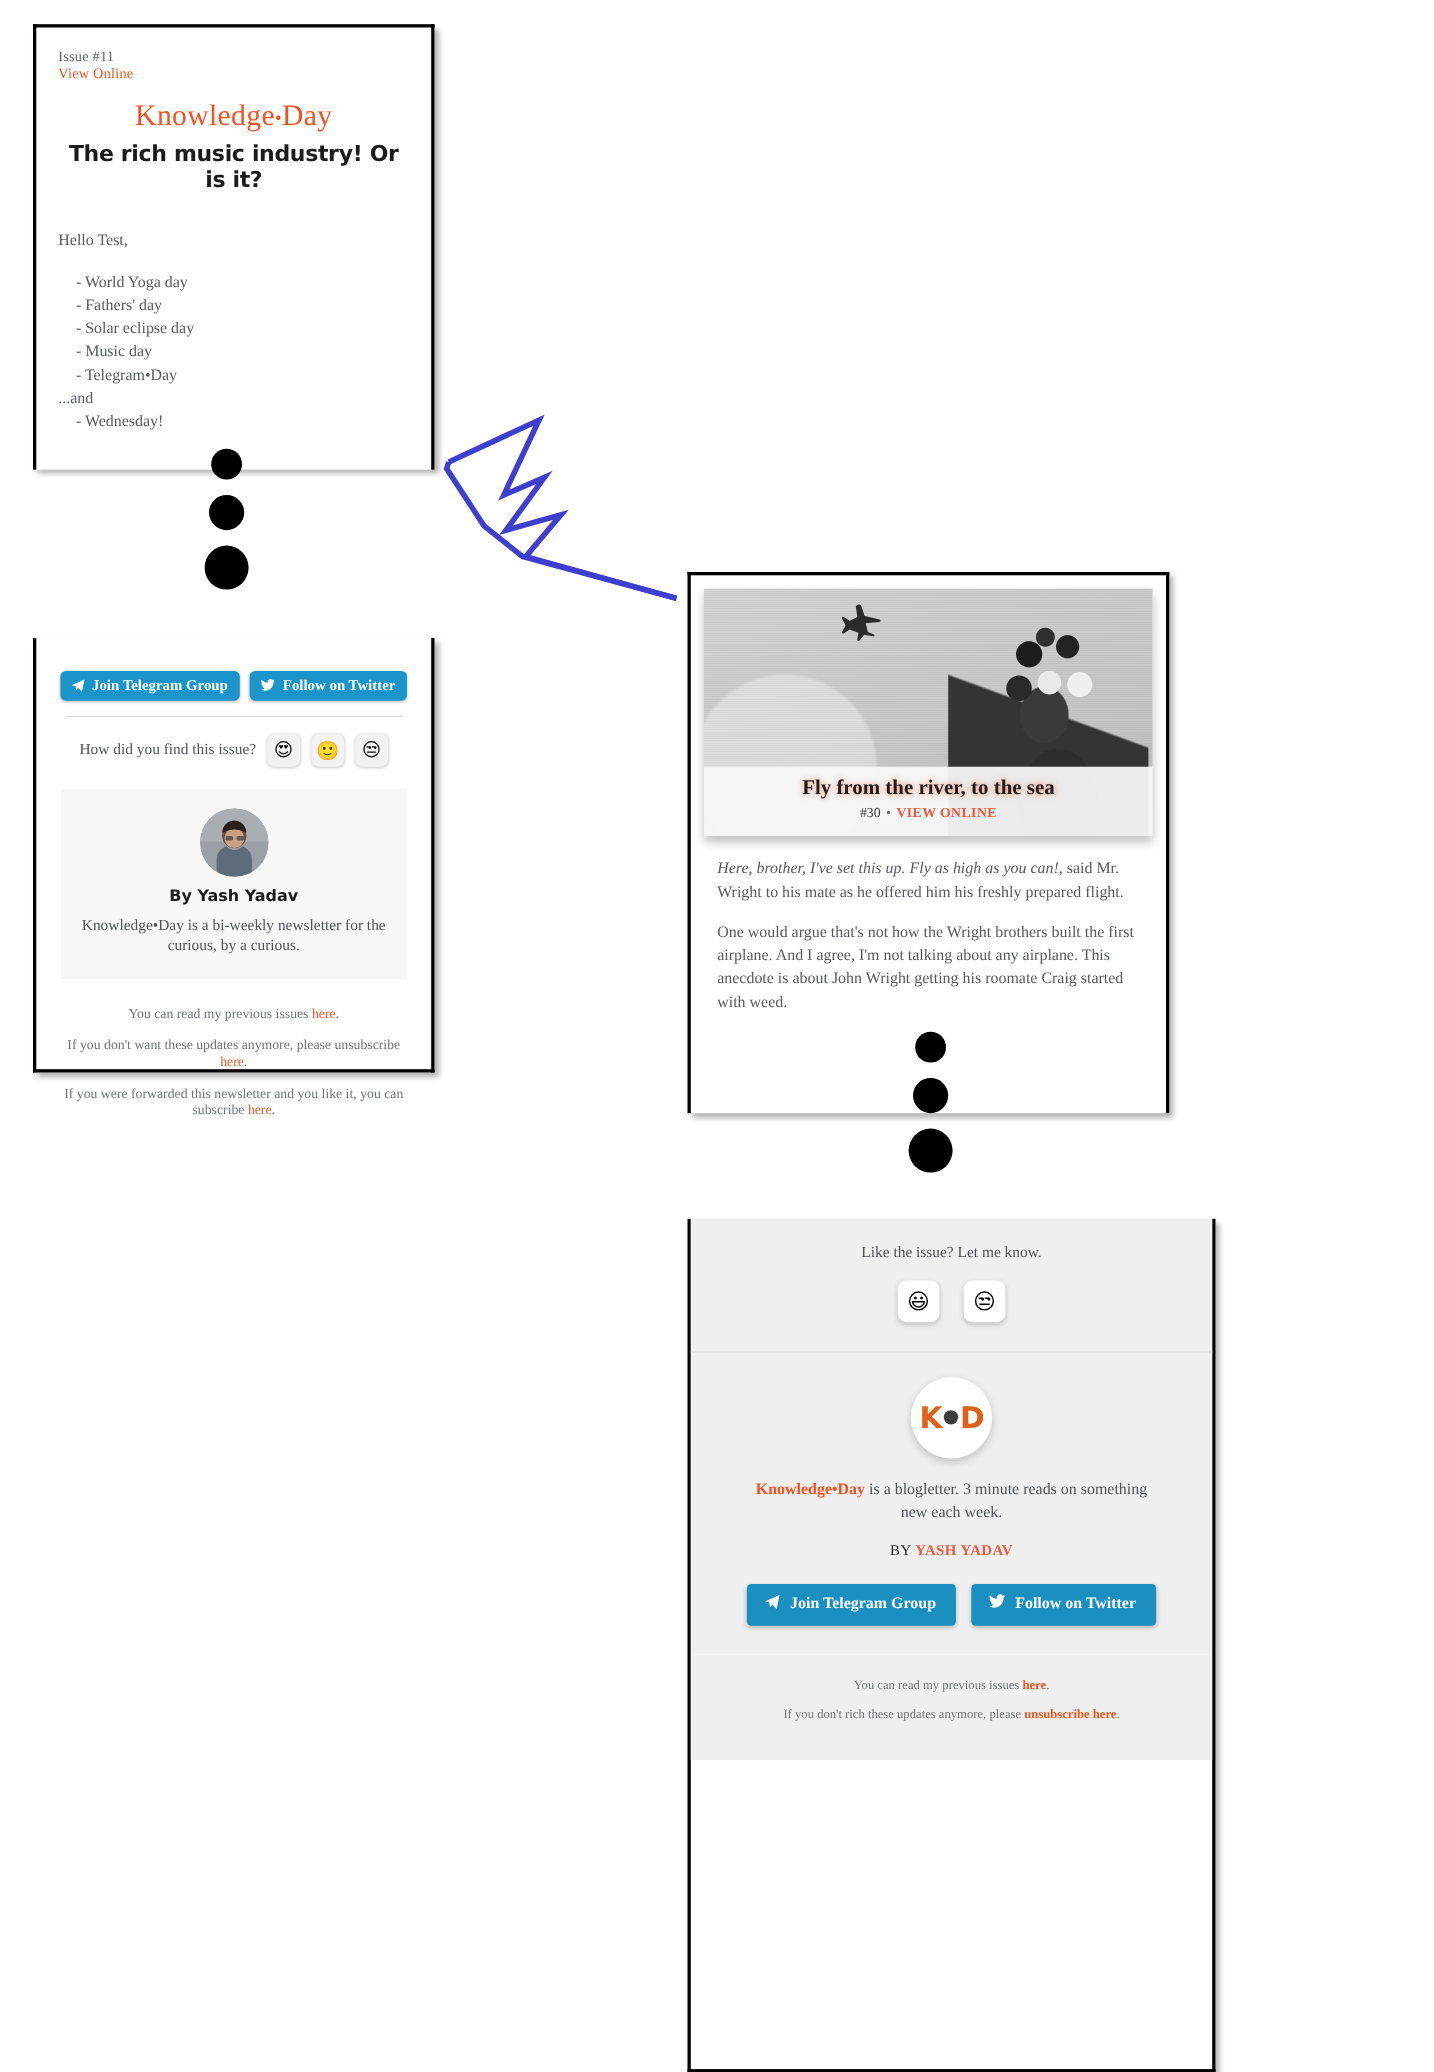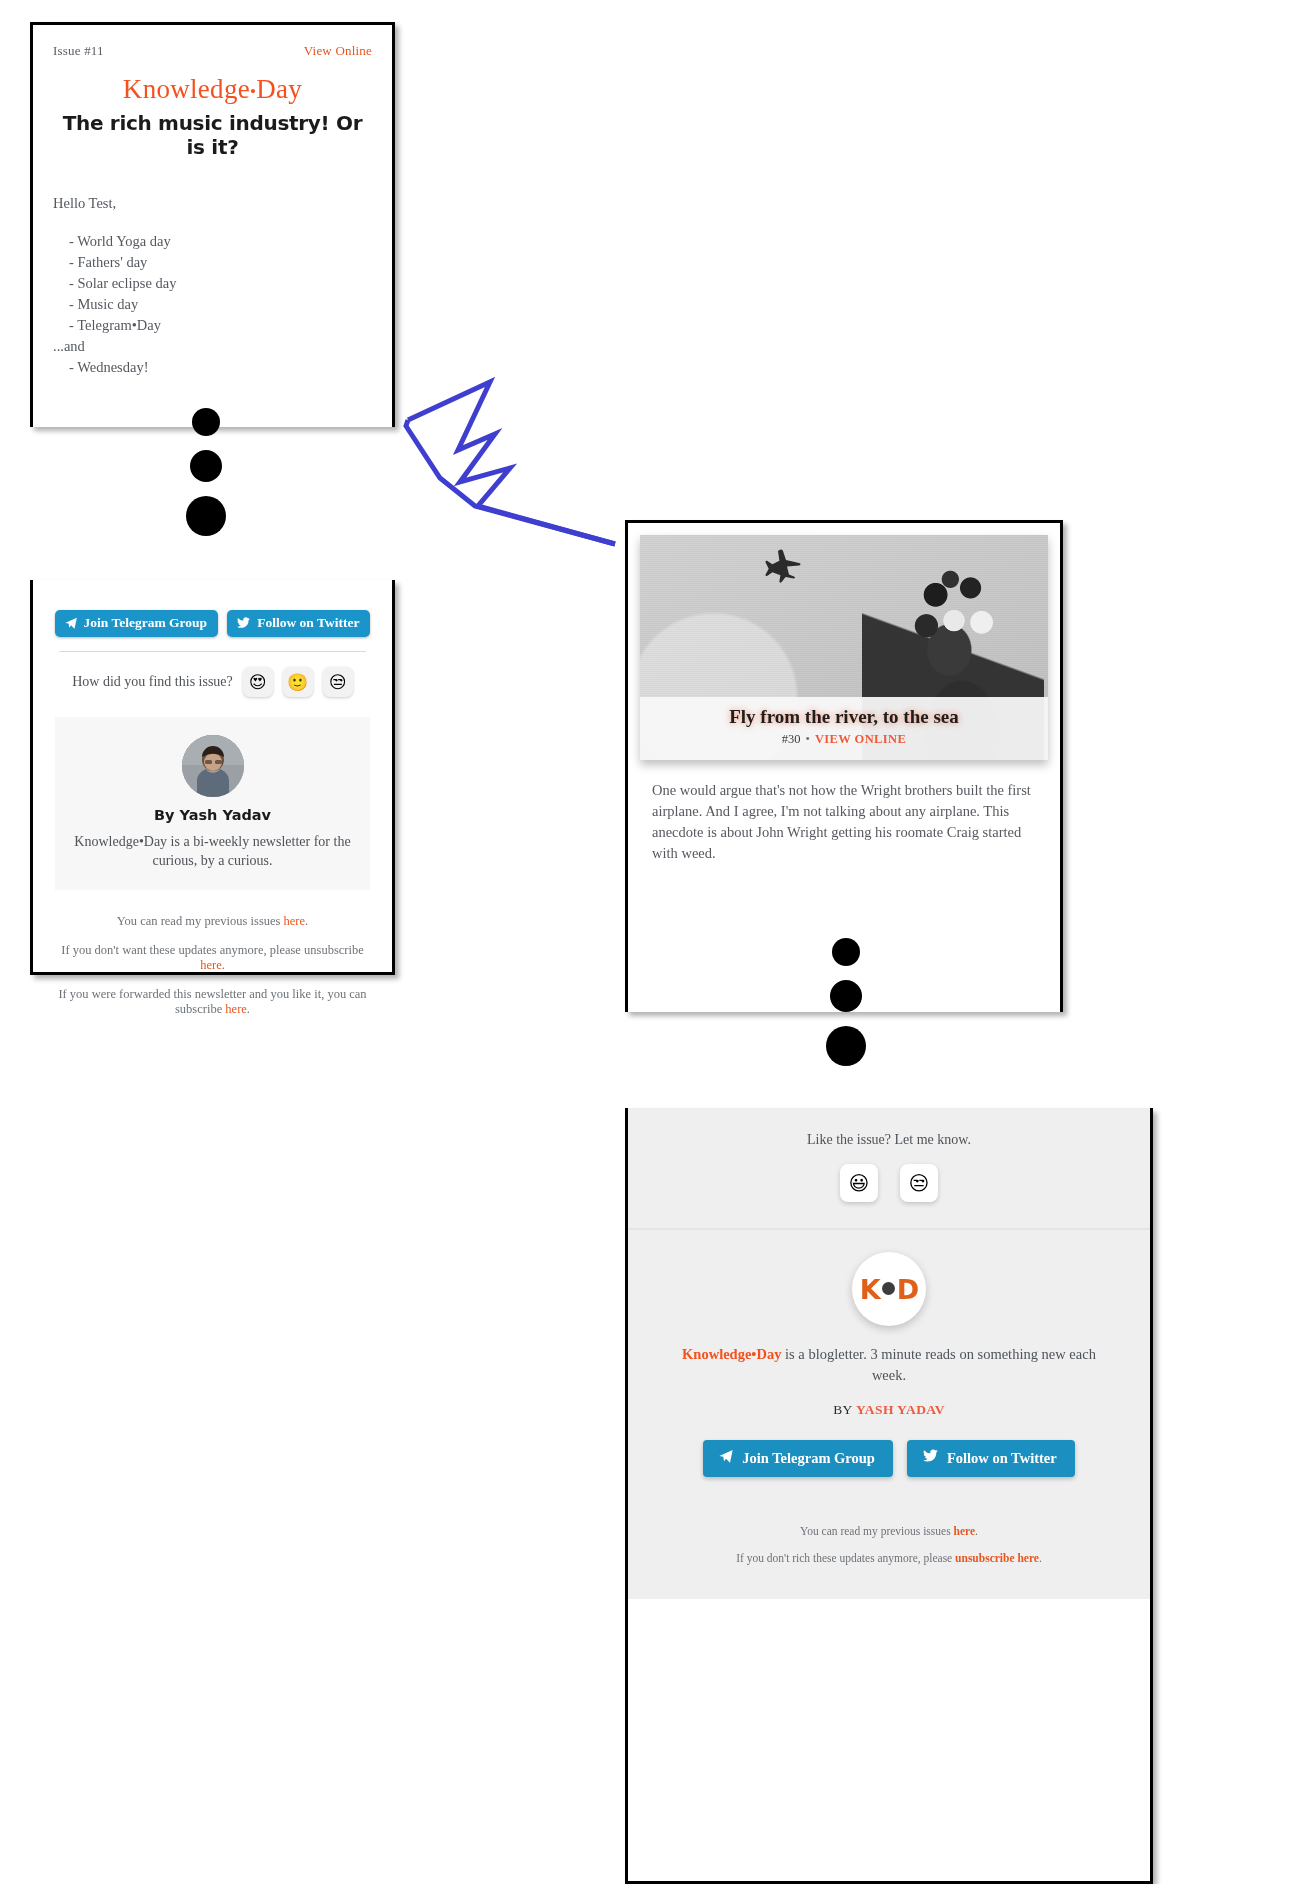--- a/index.html
+++ b/index.html
@@ -20,21 +20,21 @@
   }
   .panel-open-bottom { border-bottom: none; }
   .panel-open-top { border-top: none; }
 
   
   #left-top { left: 30px; top: 22px; width: 365px; height: 405px; }
 
   .lt-inner { padding: 18px 20px 0 20px; }
   .lt-topbar {
     display: flex; justify-content: space-between; align-items: baseline;
-    font-size: 13px; color: #5b6066; letter-spacing: .2px;
+    font-size: 13px; color: #5b6066; letter-spacing: .2px; flex-direction: column;
   }
   .lt-topbar .view-online { color: #e8561f; }
   .kod-title {
     text-align: center; color: #f4511e;
     font-size: 27px; letter-spacing: .3px;
     margin-top: 15px;
   }
   .kod-title .dot { font-size: 17px; vertical-align: middle; }
   .lt-subject {
     text-align: center; margin-top: 6px;
@@ -145,21 +145,21 @@
   }
   .hero-meta { margin-top: 4px; font-size: 12.5px; color: #3a3a3a; }
   .hero-meta .vo { color: #ef5a3d; font-weight: bold; letter-spacing: .4px; }
   .hero-meta .sep { color: #6b6b6b; padding: 0 5px; }
 
   .rt-body { padding: 20px 24px 0 24px; font-size: 14.5px; color: #55595f; line-height: 21px; }
   .rt-body p { margin-bottom: 16px; }
   .rt-body em { font-style: italic; }
 
   
-  #right-bottom { left: 625px; top: 1108px; width: 528px; height: 776px; }
+  #right-bottom { left: 625px; top: 1108px; width: 480px; height: 776px; }
   .rb-sec1 { background: #efefef; padding: 24px 0 26px 0; text-align: center; }
   .rb-like { font-size: 14px; color: #4e5359; }
   .rb-emoji-row { display: flex; gap: 22px; justify-content: center; margin-top: 16px; }
   .emoji-btn-lg {
     width: 38px; height: 38px; border-radius: 8px; background: #ffffff;
     box-shadow: 0 2px 5px rgba(0,0,0,.18);
     display: flex; align-items: center; justify-content: center;
     font-size: 20px; font-family: "DejaVu Sans", sans-serif;
   }
   .rb-sec2 { background: #efefef; padding: 22px 0 26px 0; text-align: center;
@@ -323,20 +323,21 @@
 
       <div class="hero-caption">
         <div class="hero-title">Fly from the river, to the sea</div>
         <div class="hero-meta">
           <span>#30</span><span class="sep">•</span><span class="vo">VIEW ONLINE</span>
         </div>
       </div>
     </div>
 
     <div class="rt-body">
+      <p><em>Here, brother, I've set this up. Fly as high as you can!</em><span>, said Mr. Wright to his mate as he offered him his freshly prepared flight.</span></p>
       <p>One would argue that's not how the Wright brothers built the first airplane. And I agree, I'm not talking about any airplane. This anecdote is about John Wright getting his roomate Craig started with weed.</p>
     </div>
   </div>
 
   <div class="dots" style="left:826px; top:938px;">
     <span style="width:28px;height:28px;"></span>
     <span style="width:32px;height:32px;margin-top:14px;"></span>
     <span style="width:40px;height:40px;margin-top:14px;"></span>
   </div>
 

